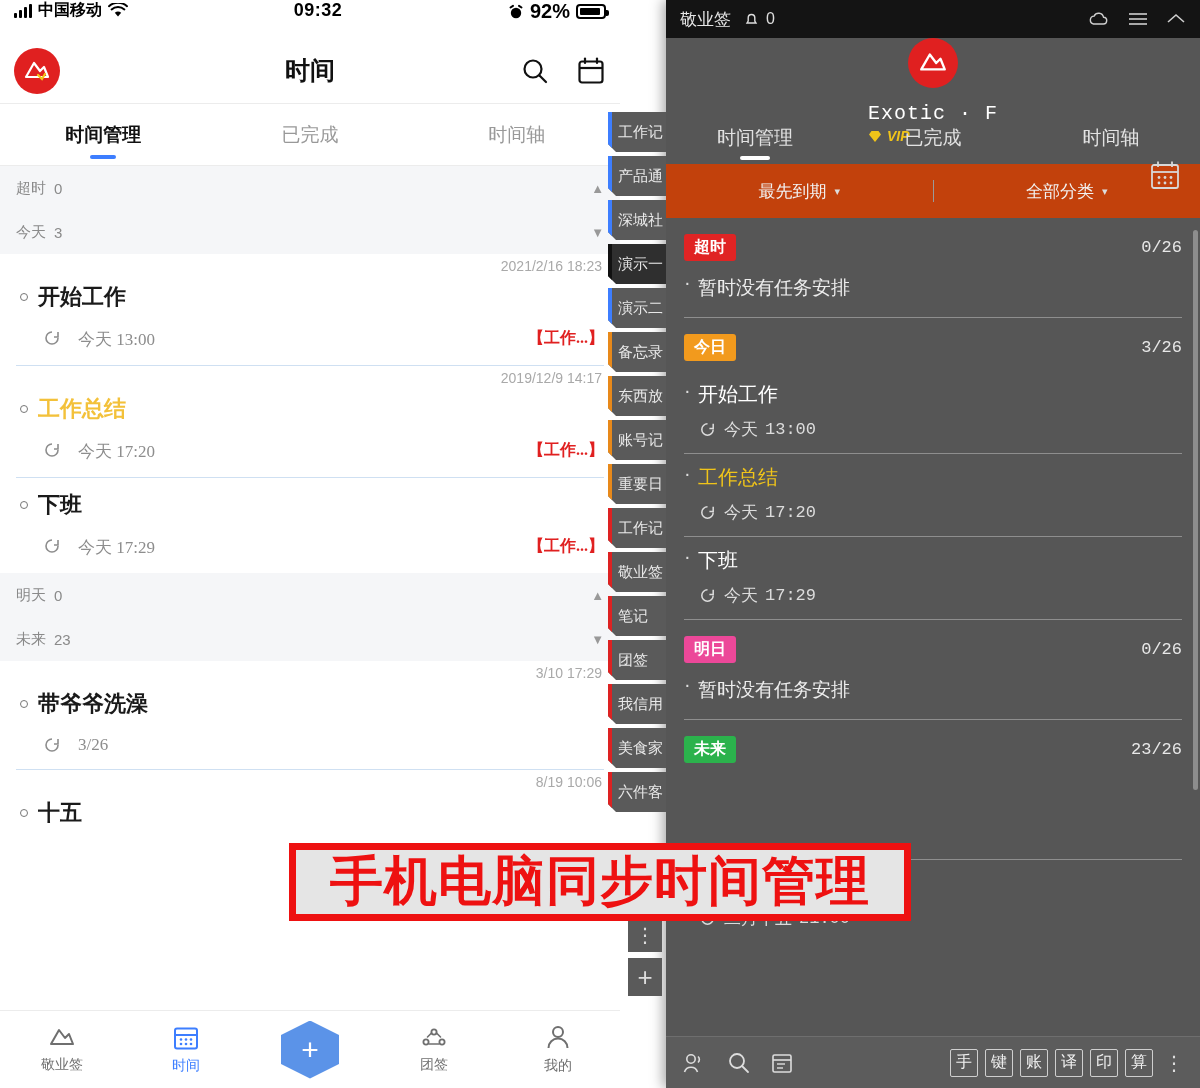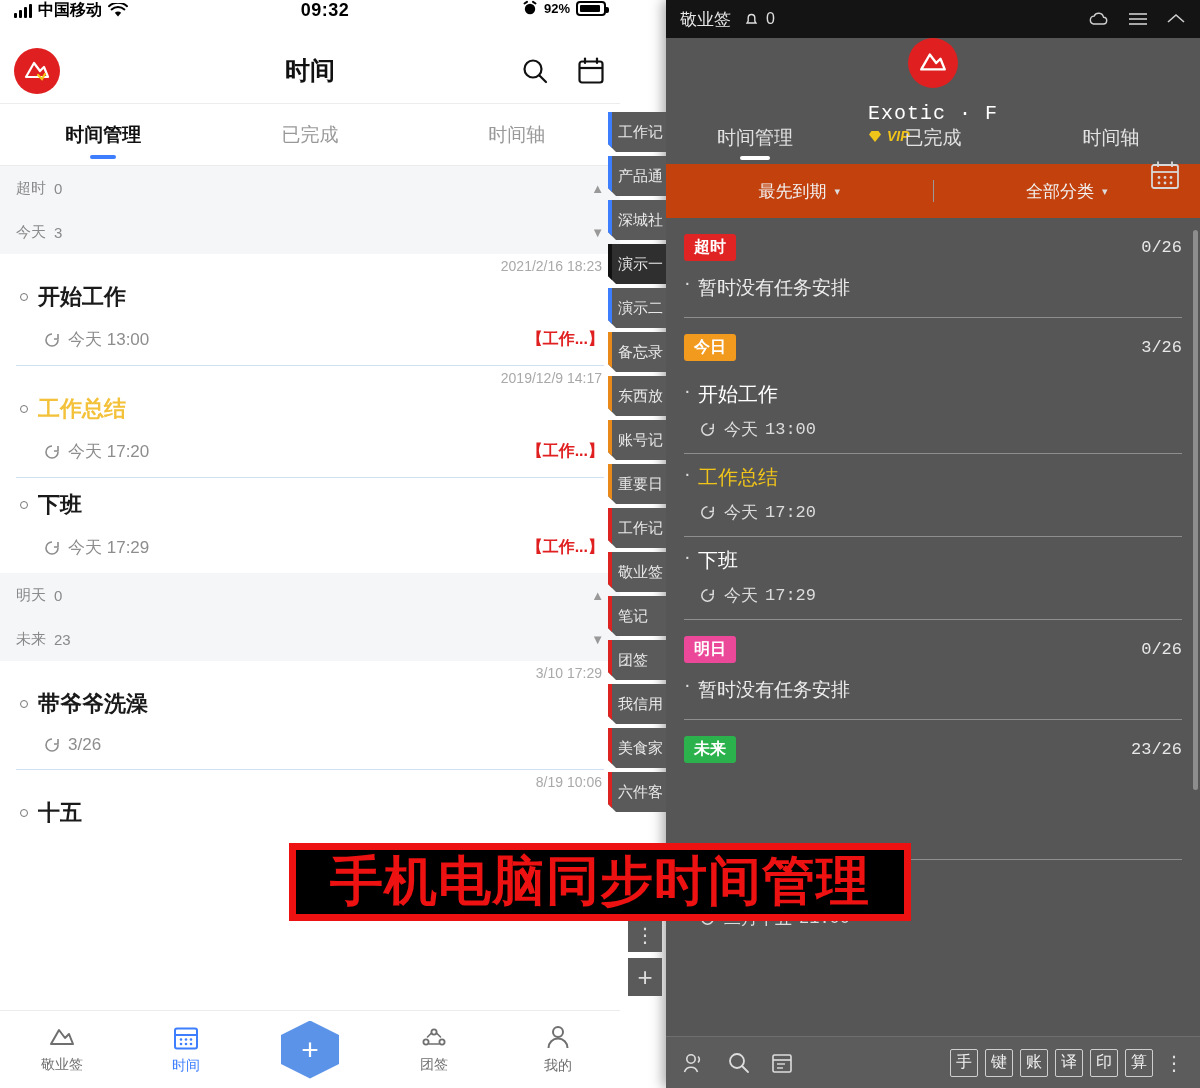--- a/index.html
+++ b/index.html
@@ -72,22 +72,23 @@
   .task { padding: 4px 16px 0 16px; position: relative; }
   .task .ts { text-align: right; font-size: 14px; color: #a9a9a9; padding-right: 2px; }
   .task .row1 { display: flex; align-items: center; gap: 10px; padding: 8px 0 2px 0; }
   .task .dot {
     width: 8px; height: 8px; border: 1.5px solid #777; border-radius: 50%;
     flex: 0 0 auto; margin-left: 4px;
   }
   .task .ttl { font-size: 22px; color: #1a1a1a; font-weight: bold; }
   .task .ttl.gold { color: #f3c13a; }
   .task .row2 {
-    display: flex; align-items: center; gap: 6px; padding: 14px 0 14px 26px;
+    display: flex; gap: 16px; padding: 14px 0 14px 26px;
     border-bottom: 1px solid #cfe0f2;
+    font-family: Liberation Serif, serif;
   }
   .task .row2 .meta { font-size: 17px; color: #8d8d8d; }
   .task .row2 .cat { margin-left: auto; color: #e02020; font-size: 16px; font-weight: bold; }
 
   .m-bottom {
     position: absolute; left: 0; bottom: 0; width: 620px; height: 78px;
     background: #fff; border-top: 1px solid #ececec; display: flex; align-items: center;
   }
   .m-nav { flex: 1; display: flex; flex-direction: column; align-items: center; gap: 5px; }
   .m-nav span { font-size: 14px; color: #6f6f6f; }
@@ -197,21 +198,21 @@
   .dots3 { color: #ddd; font-size: 20px; letter-spacing: 0; line-height: .5; padding-left: 4px;}
 
   .d-scroll {
     position: absolute; right: 2px; top: 230px; width: 5px; height: 560px;
     background: #8d8d8d; border-radius: 3px;
   }
 
   
   .banner {
     position: absolute; left: 289px; top: 843px; width: 622px; height: 78px;
-    background: #000000; border: 7px solid #ee1111; z-index: 40;
+    background: #e5e5e5; border: 7px solid #ee1111; z-index: 40;
     display: flex; align-items: center; justify-content: center;
   }
   .banner span {
     font-size: 53px; font-weight: bold; color: #ee1111;
     font-family: "DejaVu Sans", sans-serif; letter-spacing: 1px; white-space: nowrap;
   }
 </style>
 </head>
 <body>
 
@@ -233,21 +234,21 @@
           <path d="M3.6 6.4 A9.5 9.5 0 0 1 16.4 6.4" stroke="#000" stroke-width="2" fill="none" stroke-linecap="round"></path>
           <path d="M1 3.2 A13.5 13.5 0 0 1 19 3.2" stroke="#000" stroke-width="2" fill="none" stroke-linecap="round"></path>
         </svg>
       </div>
       <div class="sb-center">09:32</div>
       <div class="sb-right">
         <svg width="16" height="16" viewBox="0 0 16 16">
           <circle cx="8" cy="9" r="5.2" fill="#000"></circle>
           <path d="M2.5 3.5 L5 1.8 M13.5 3.5 L11 1.8" stroke="#000" stroke-width="2" stroke-linecap="round"></path>
         </svg>
-        <span style="font-size:13px;font-weight:bold">92%</span>
+        <span style="font-size:20px;font-weight:bold">92%</span>
         <span class="battery">
             <i></i>
           </span>
       </div>
     </div>
 
     <div class="m-header">
       <div class="logo">
         <svg width="30" height="26" viewBox="0 0 30 26">
           <path d="M4 19 L12 5 L18 13 L22 9 L26 19 Z" fill="none" stroke="#fff" stroke-width="2.2" stroke-linejoin="round"></path>

